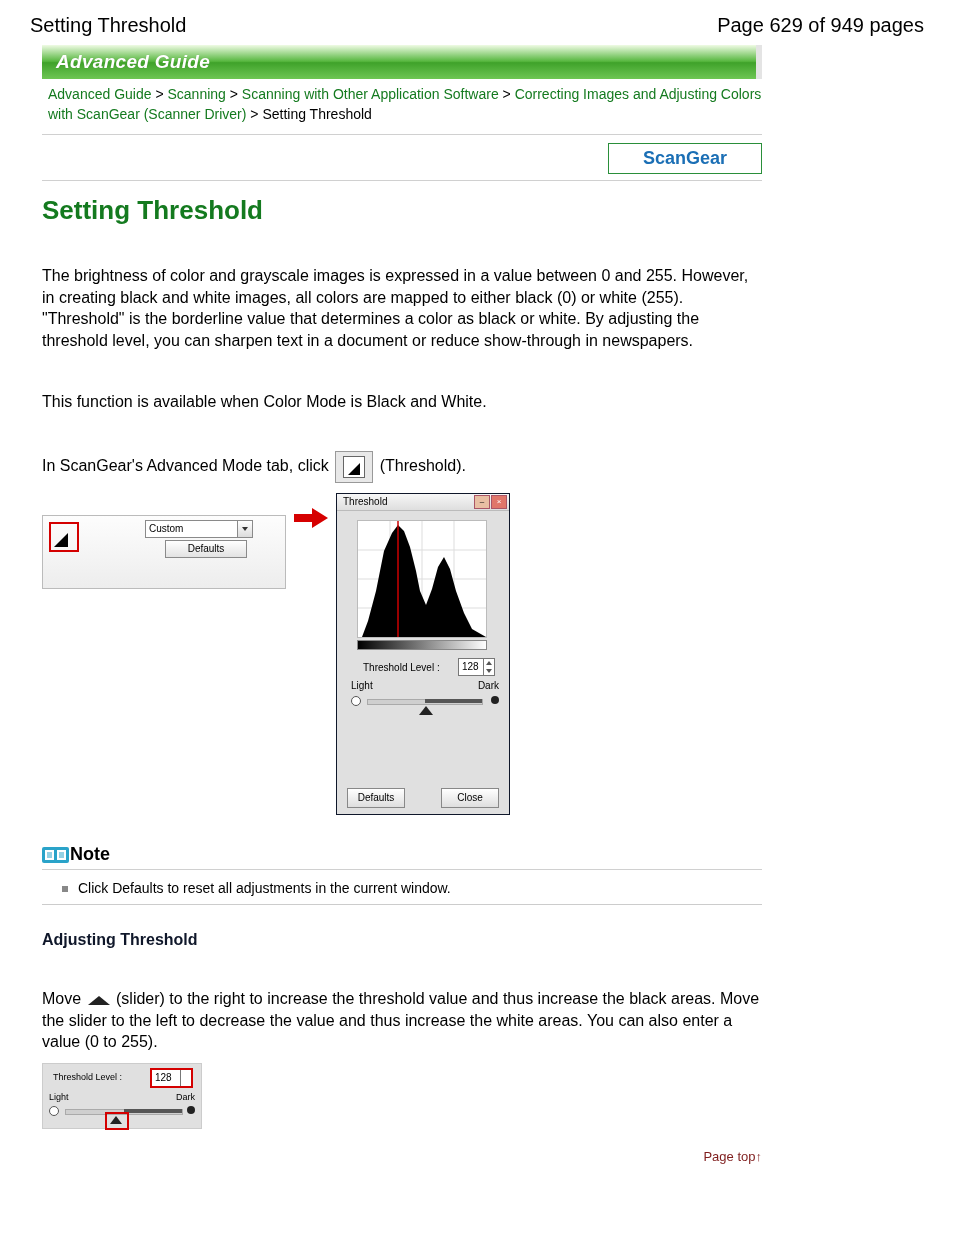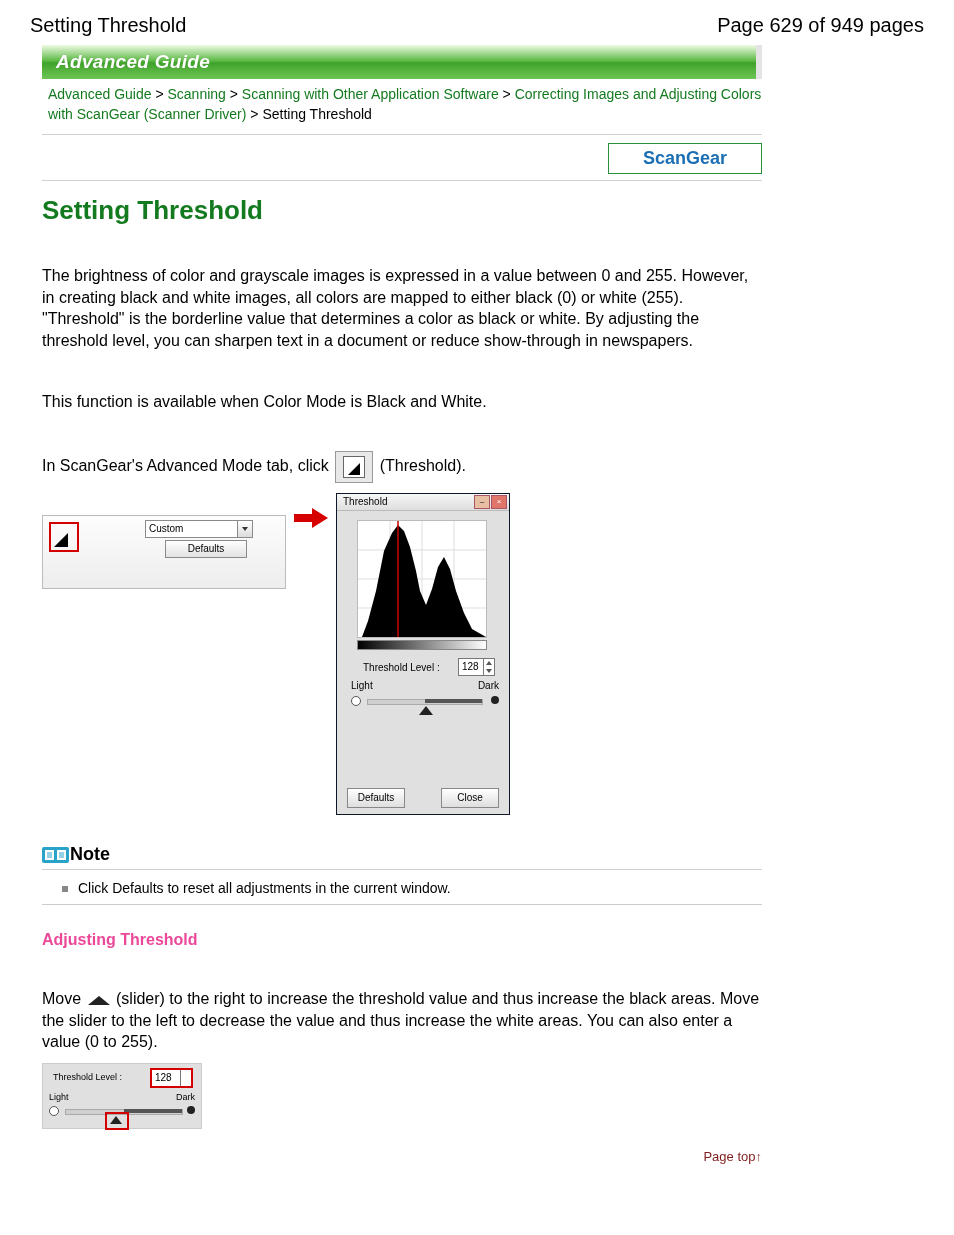--- a/index.html
+++ b/index.html
@@ -169,21 +169,21 @@
     border:1px solid #888; background:linear-gradient(#fff,#dedede);
     text-align:center; line-height:18px; font-size:10px;
   }
   .dlg .btn-def { left:10px;}
   .dlg .btn-cls { right:10px;}
   .note-head { display:flex; align-items:center; margin-top:29px; }
   .note-icon { width:28px; height:18px; }
   .note-title { font-size:18px; font-weight:bold; }
   .note-body { border-bottom:1px solid #ccc; padding:6px 0 8px 20px; font-size:14px;}
   .note-body .bul { display:inline-block; width:6px;height:6px; background:#888; vertical-align:middle; margin-right:10px;}
-  h3.subhead { color:#ec4899; font-size:16px; margin:26px 0 6px 0;}
+  h3.subhead { color:#0f172a; font-size:16px; margin:26px 0 6px 0;}
   .slider-icon {
     display:inline-block; width:22px; height:10px; position:relative;
     vertical-align:middle; margin:0 2px;
   }
   .slider-icon::before {
     content:""; position:absolute; left:0; bottom:0;
     border-left:11px solid transparent; border-right:11px solid transparent;
     border-bottom:9px solid #222;
   }
   .fig2 {

